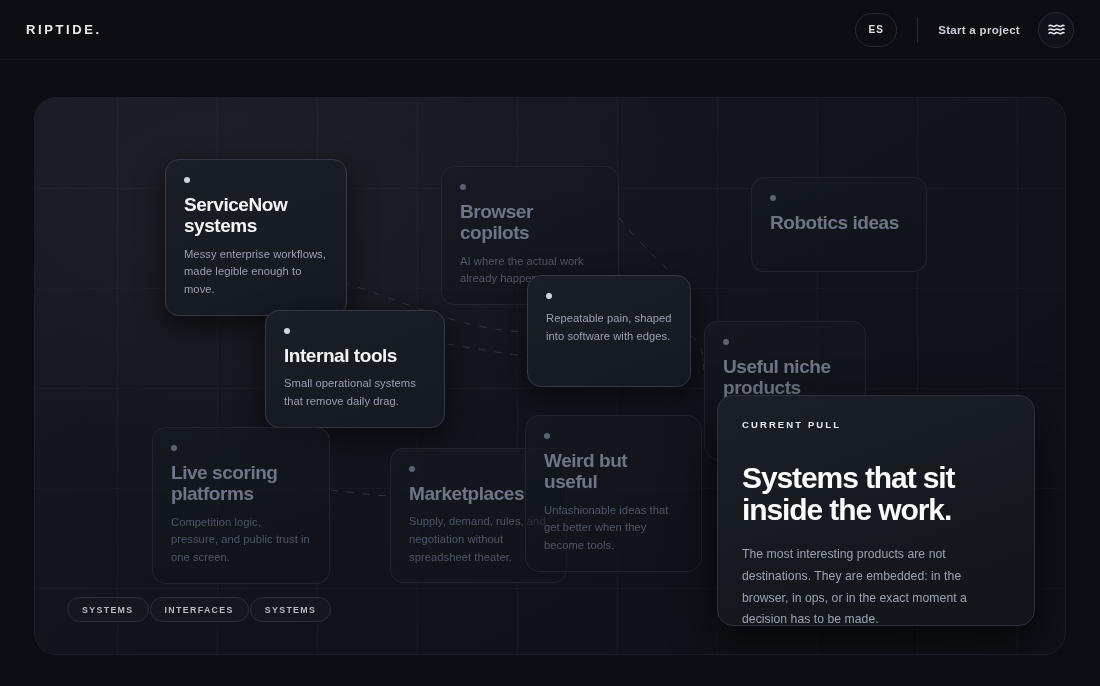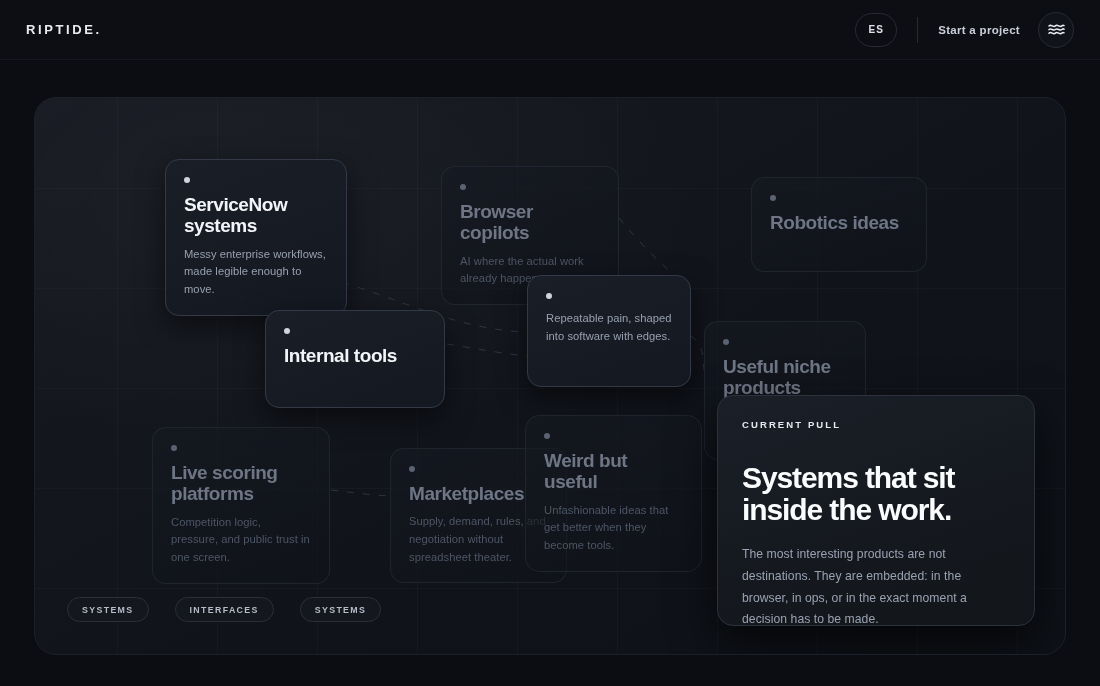--- a/index.html
+++ b/index.html
@@ -161,21 +161,21 @@
     font-size:12.2px;
     line-height:1.78;
     color:#9aa2b2;
     letter-spacing:0.05px;
   }
 
   
   .pills {
     position:absolute;
     left:32px; bottom:32px;
-    display:flex; gap:26px;
+    display:flex; gap:1px;
     z-index:20;
   }
   .pill {
     height:25px;
     padding:0 14px;
     border-radius:40px;
     border:1px solid #2a2f3a;
     background:#14171e;
     display:flex; align-items:center;
     font-size:8.8px; font-weight:bold;
@@ -232,20 +232,21 @@
         <div class="c-title">Browser copilots</div>
         <div class="c-desc">AI where the actual work already happens.</div>
       </div>
       <div class="card is-dim" style="left: 716px; top: 79px; width: 176px; min-height: 95px;">
         <span class="dot"></span>
         <div class="c-title">Robotics ideas</div>
       </div>
       <div class="card is-active" style="left: 230px; top: 212px; width: 180px; min-height: 98px;">
         <span class="dot"></span>
         <div class="c-title">Internal tools</div>
+        <div class="c-desc">Small operational systems that remove daily drag.</div>
       </div>
       <div class="card is-active" style="left: 492px; top: 177px; width: 164px; min-height: 112px;">
         <span class="dot"></span>
         <div class="c-desc">Repeatable pain, shaped into software with edges.</div>
       </div>
       <div class="card is-dim" style="left: 669px; top: 223px; width: 162px; min-height: 110px;">
         <span class="dot"></span>
         <div class="c-title">Useful niche products</div>
         <div class="c-desc">Narrow, boring products that just work.</div>
       </div>

